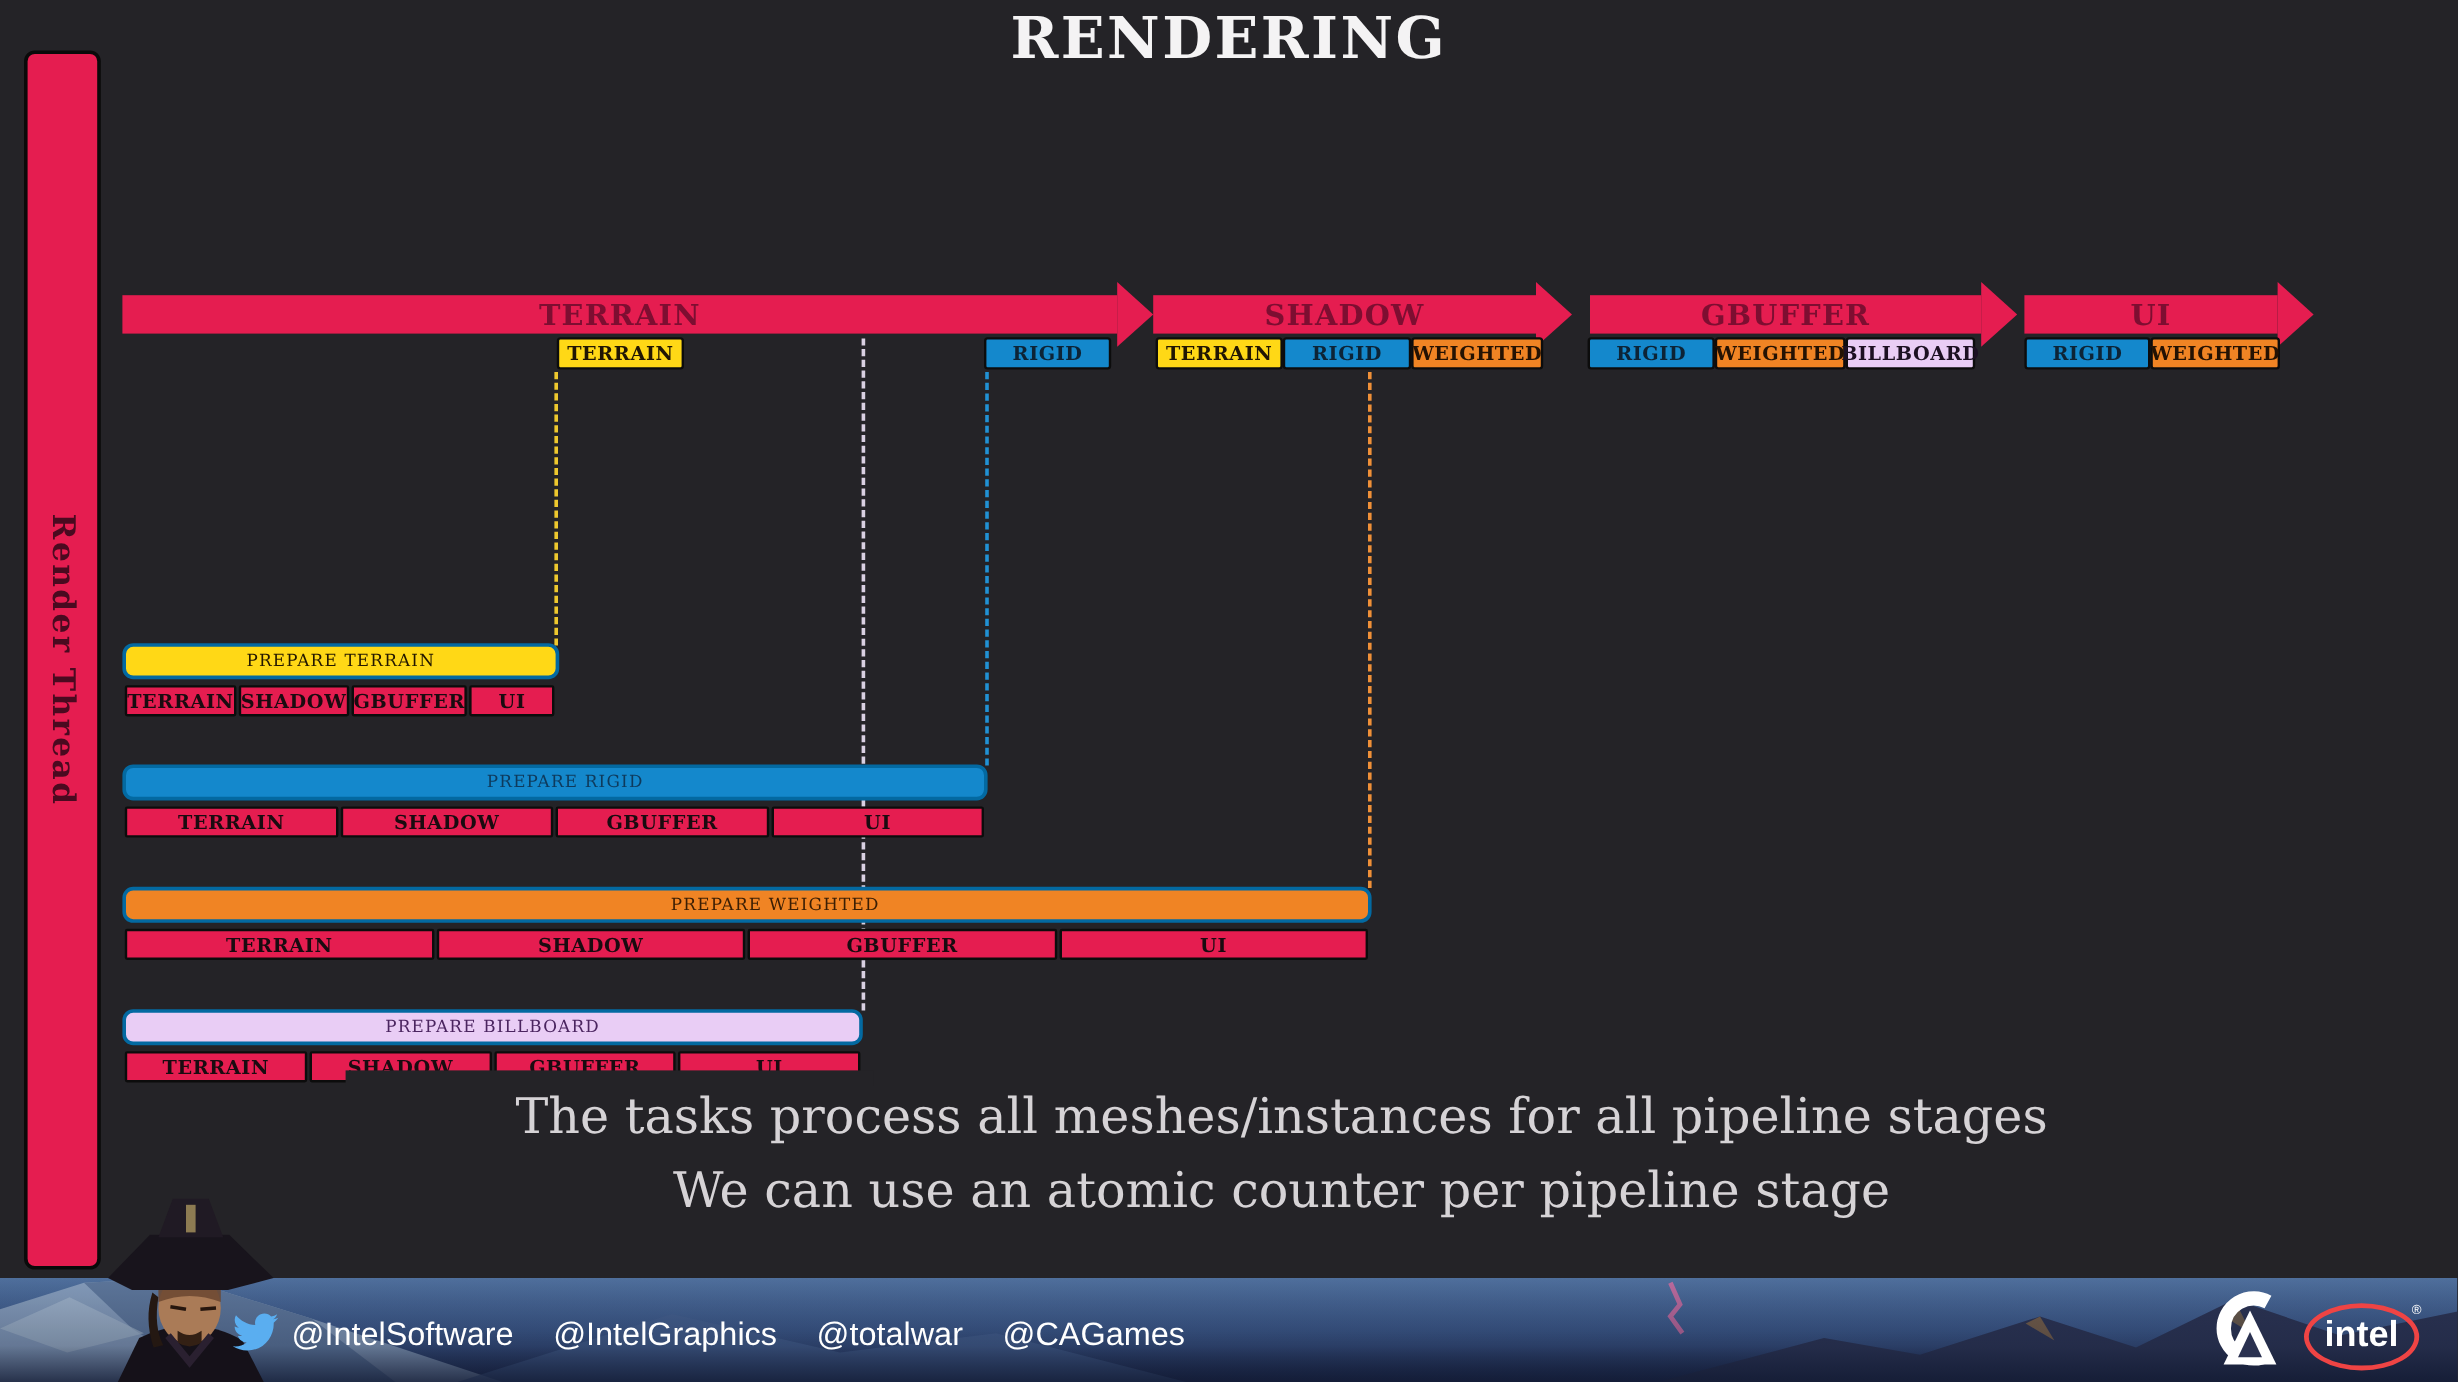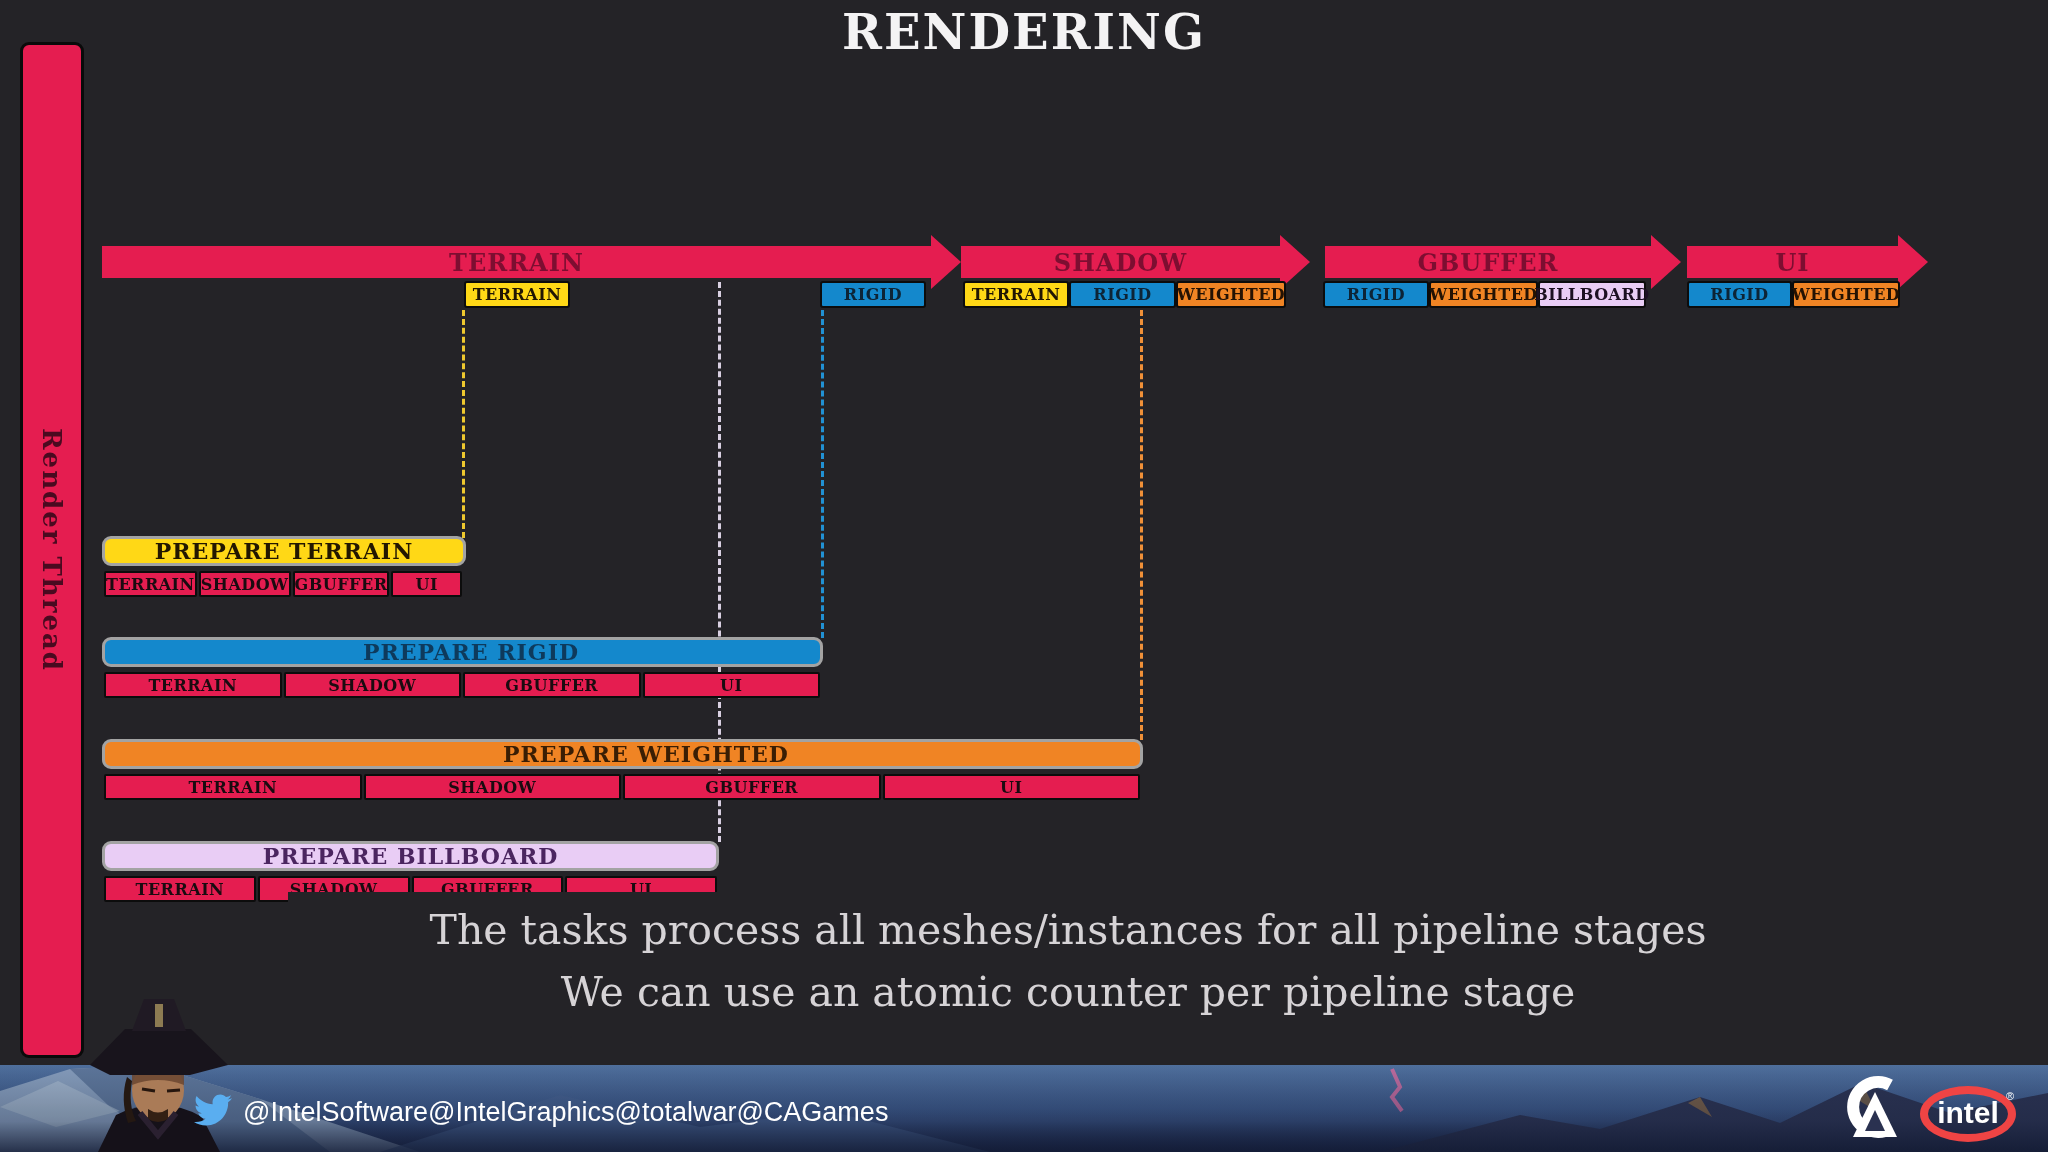--- a/index.html
+++ b/index.html
@@ -39,22 +39,22 @@
   .b9{left:1792px;width:108px;}
 
   
   .conn{position:absolute;width:0;border-left:3px dashed;z-index:0;}
   .c-terrain{left:462px;top:310px;height:228px;border-color:#eec82e;}
   .c-billboard{left:718px;top:282px;height:560px;border-color:#d9d0e2;}
   .c-rigid{left:821px;top:310px;height:328px;border-color:#2191d4;}
   .c-weighted{left:1140px;top:310px;height:430px;border-color:#f09038;}
 
   
-  .pbar{position:absolute;height:30px;border:3px solid #a3a3a3;border-radius:9px;display:flex;
-        align-items:center;justify-content:center;font-size:22px;font-weight:bold;letter-spacing:1px;z-index:2;}
+  .pbar{position:absolute;height:30px;border:3px solid #0369a1;border-radius:9px;display:flex;
+        align-items:center;justify-content:center;font-size:14px;font-weight:normal;letter-spacing:1px;z-index:2;}
   .p-terrain{left:102px;top:536px;width:364px;background:#ffd816;color:#231700;}
   .p-rigid{left:102px;top:637px;width:721px;background:#1488cc;color:#0e3a5c;padding-left:17px;}
   .p-weighted{left:102px;top:739px;width:1041px;background:#f08424;color:#3a1e04;padding-left:47px;}
   .p-billboard{left:102px;top:841px;width:617px;background:#e9cdf5;color:#4b2560;}
 
   
   .stage-row{position:absolute;height:26px;display:flex;gap:2px;z-index:2;}
   .r-terrain{left:104px;top:571px;width:358px;}
   .r-rigid{left:104px;top:672px;width:716px;}
   .r-weighted{left:104px;top:774px;width:1036px;}
@@ -69,24 +69,24 @@
   .note{position:absolute;left:0;width:100%;text-align:center;color:#d6d3d6;font-size:41px;z-index:4;margin-left:44px;}
   .note1{top:906px;}
   .note2{top:968px;}
 
   
   .footer{position:absolute;left:0;top:1065px;width:2048px;height:87px;z-index:1;}
   .footer svg{display:block;width:100%;height:100%;}
 
   .samurai{position:absolute;left:70px;top:995px;width:176px;height:157px;z-index:2;}
   .twitter{position:absolute;left:190px;top:1091px;width:46px;height:38px;z-index:3;}
-  .handles{position:absolute;left:243px;top:1094px;height:36px;display:flex;align-items:center;z-index:3;
+  .handles{position:absolute;left:243px;top:1094px;height:36px;display:flex;align-items:center;gap:33px;z-index:3;
            font-family:"Liberation Sans",sans-serif;font-size:27px;color:#ffffff;}
   .ca-logo{position:absolute;left:1838px;top:1072px;width:70px;height:70px;z-index:3;}
-  .intel-logo{position:absolute;left:1920px;top:1086px;width:96px;height:56px;border:8px solid #ef4444;
+  .intel-logo{position:absolute;left:1920px;top:1086px;width:96px;height:56px;border:4px solid #ef4444;
               border-radius:50%;display:flex;align-items:center;justify-content:center;z-index:3;}
   .intel-text{font-family:"Liberation Sans",sans-serif;font-weight:bold;font-size:30px;color:#ffffff;margin-top:-3px;}
   .intel-r{position:absolute;top:-4px;right:-6px;font-family:"Liberation Sans",sans-serif;font-size:11px;color:#ffffff;}
 </style>
 </head>
 <body>
 
 <div class="slide">
 
   <div class="title">RENDERING</div>

